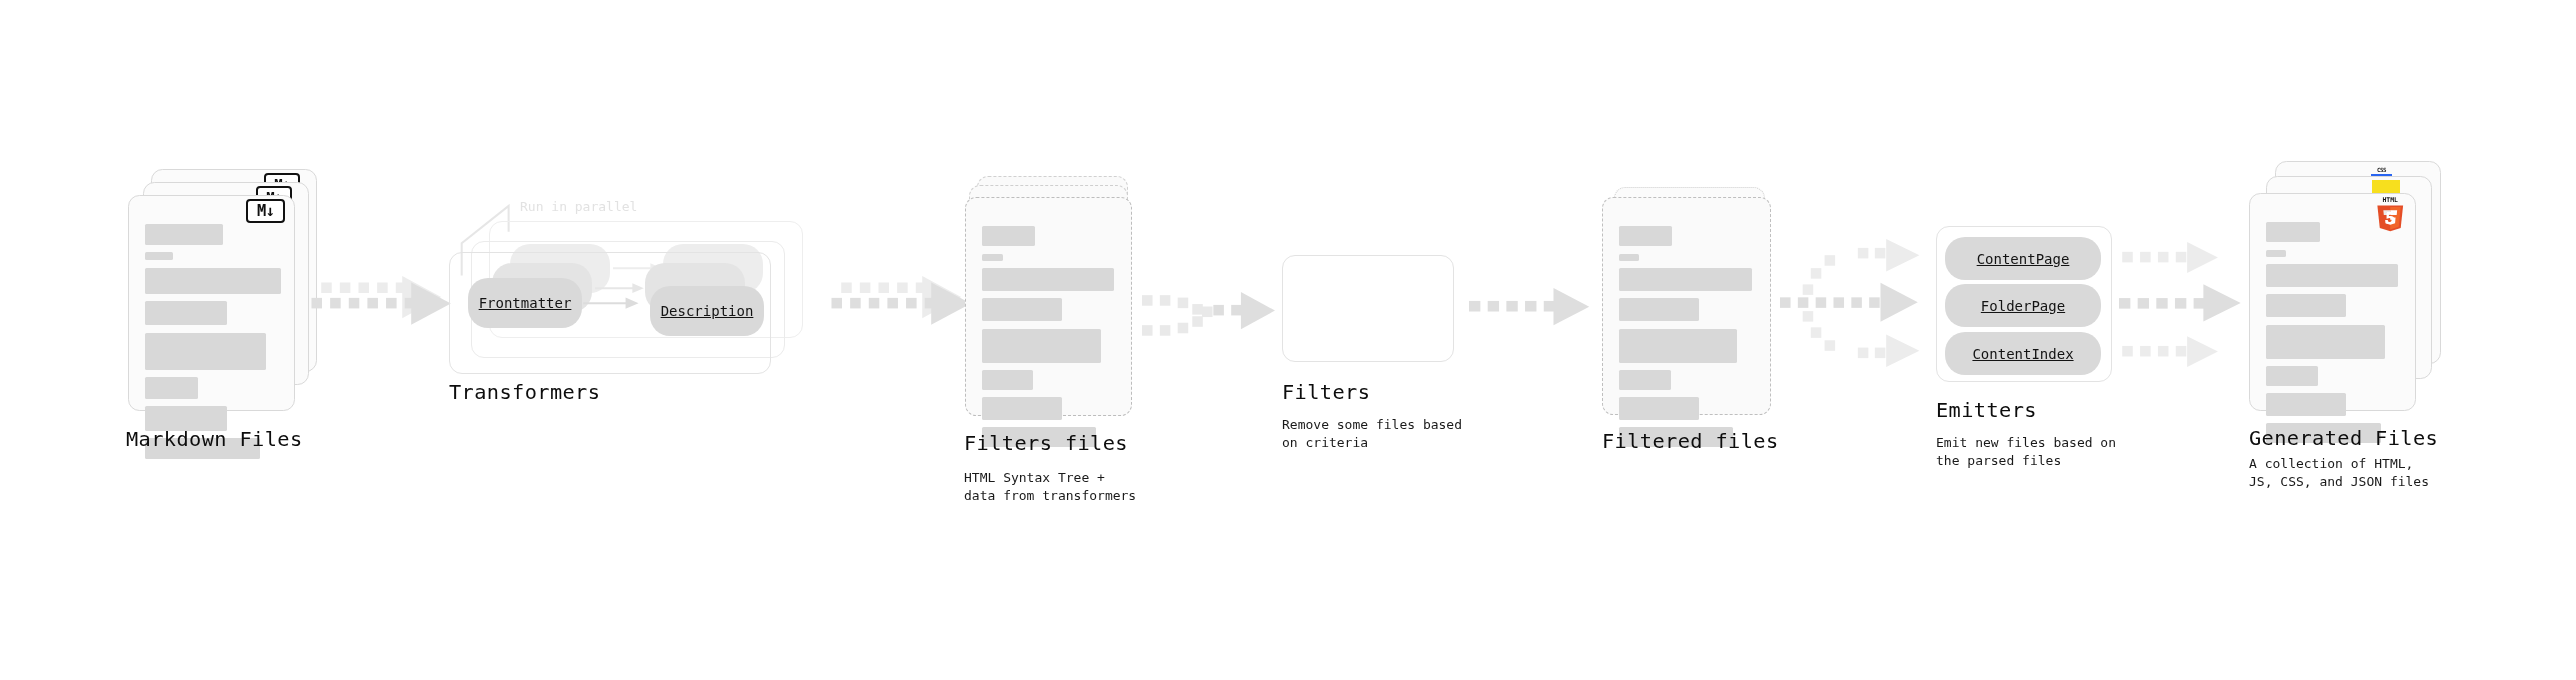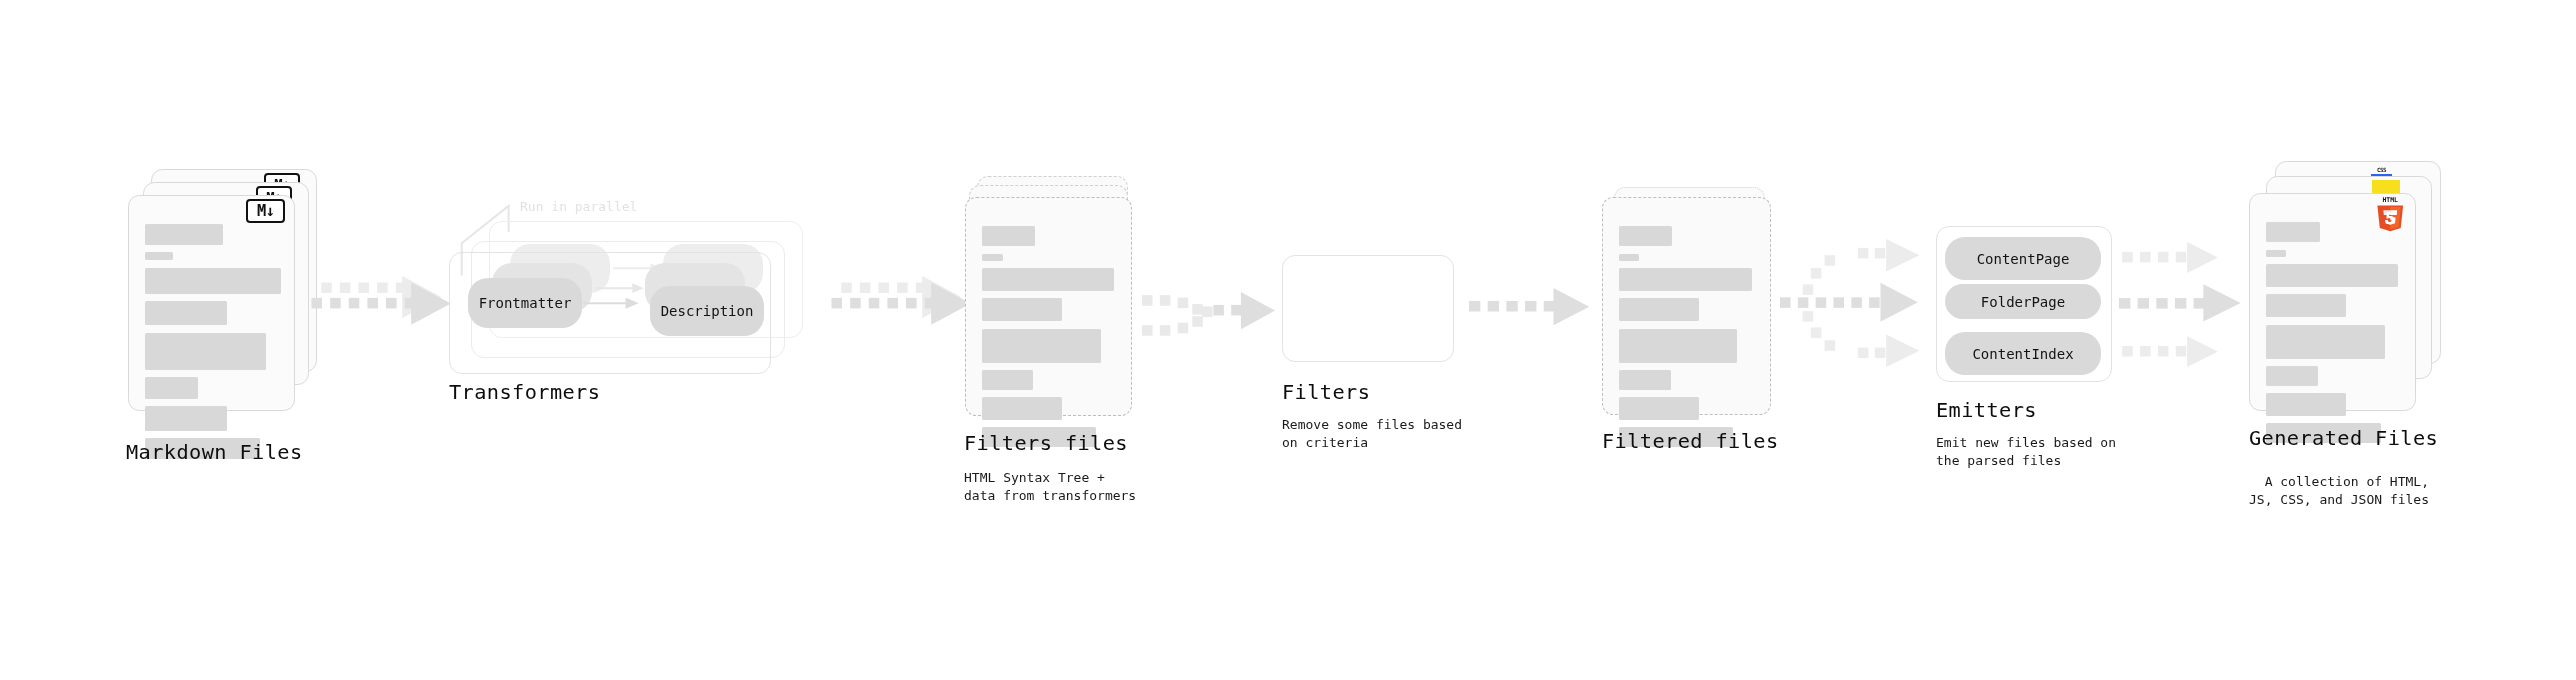--- a/index.html
+++ b/index.html
@@ -53,20 +53,21 @@
   }
   .chip{
     position:absolute;
     background:#d9d9d9;
     border-radius:20px;
     display:flex;align-items:center;justify-content:center;
     font-size:14px;
     color:#131313;
     box-sizing:border-box;
     white-space:nowrap;
+    text-decoration:underline;
   }
   .chip.ghost1{background:#e4e4e4;}
   .chip.ghost2{background:#ededed;}
 
   .callout-text{
     position:absolute;
     font-size:13px;
     color:#e2e2e2;
     white-space:nowrap;
   }
@@ -111,21 +112,21 @@
         <div class="ln" style="width:136px;height:26px;"></div>
         <div class="ln" style="width:82px;height:24.4px;"></div>
         <div class="ln" style="width:121px;height:37px;"></div>
         <div class="ln" style="width:53px;height:22px;"></div>
         <div class="ln" style="width:82px;height:24.4px;"></div>
         <div class="ln" style="width:115px;height:21px;"></div>
       </div>
     </div>
     <div class="md-badge" style="left:246px;top:199px;width:39px;height:23.6px;font-size:15.4px;">M↓</div>
   </div>
-  <div class="title" style="left:126px;top:427px;margin-top:13px;">Markdown Files</div>
+  <div class="title" style="left:126px;top:427px;">Markdown Files</div>
 
   <svg class="arrow" style="left:305px;top:276px;" width="154" height="77" viewBox="0 0 190 95">
     <g fill="#ececec">
       <rect x="20" y="8" width="13" height="13"></rect>
         <rect x="43" y="8" width="13" height="13"></rect>
       <rect x="66" y="8" width="13" height="13"></rect>
         <rect x="89" y="8" width="13" height="13"></rect>
       <rect x="112" y="8" width="13" height="13"></rect>
       <polygon points="120,0 168,26 120,52"></polygon>
     </g>
@@ -280,21 +281,21 @@
       <rect x="44" y="88" width="13" height="13"></rect>
         <rect x="66" y="88" width="13" height="13"></rect>
       <rect x="88" y="88" width="13" height="13"></rect>
         <rect x="110" y="88" width="13" height="13"></rect>
       <polygon points="124,70 170,94 124,118"></polygon>
     </g>
   </svg>
 
   <div class="groupbox" style="left:1936px;top:226px;width:176px;height:156px;border-color:#e3e3e3;"></div>
   <div class="chip" style="left:1945px;top:237px;width:156px;height:43px;">ContentPage</div>
-  <div class="chip" style="left:1945px;top:284px;width:156px;height:35px;">FolderPage</div>
+  <div class="chip" style="left:1945px;top:284px;width:156px;height:43px;">FolderPage</div>
   <div class="chip" style="left:1945px;top:332px;width:156px;height:43px;">ContentIndex</div>
   <div class="title" style="left:1936px;top:398px;">Emitters</div>
   <div class="subtitle" style="left:1936px;top:434px;">Emit new files based on
 the parsed files</div>
 
   <svg class="arrow" style="left:2119px;top:234px;" width="146" height="146" viewBox="0 0 180 180">
     <g fill="#ececec">
       <rect x="4" y="22" width="13" height="13"></rect>
         <rect x="26" y="22" width="13" height="13"></rect>
       <rect x="48" y="22" width="13" height="13"></rect>
@@ -342,17 +343,17 @@
     <text x="20" y="9" text-anchor="middle" font-size="8" font-weight="bold" font-family="DejaVu Sans Mono, monospace" fill="#111111">HTML</text>
     <polygon points="4,13 36,13 33,41 20,45 7,41" fill="#e44d26"></polygon>
     <polygon points="20,15 33,15 30.6,39.4 20,42.8" fill="#f16529"></polygon>
     <polygon points="20,19 28.6,19 28,25 20,25 20,21.5 24.6,21.5 24.8,21 20,21" fill="#ffffff"></polygon>
     <polygon points="20,19 11.4,19 12,25 20,25 20,21.5 15.4,21.5 15.2,21 20,21" fill="#ebebeb"></polygon>
     <polygon points="20,28 26.6,28 26,35 20,37 14,35 13.7,31 17,31 17.2,33 20,33.8 22.8,33 23,30.8 20,30.8" fill="#ffffff"></polygon>
     <text x="20" y="36" text-anchor="middle" font-size="19" font-weight="bold" font-family="DejaVu Sans, sans-serif" fill="#ffffff">5</text>
   </svg>
 
   <div class="title" style="left:2249px;top:426px;">Generated Files</div>
-  <div class="subtitle" style="left:2249px;top:473px;text-align:right;">A collection of HTML,
+  <div class="subtitle" style="left:2249px;top:455px;">A collection of HTML,
 JS, CSS, and JSON files</div>
 
 </div>
 
 
 </body></html>

